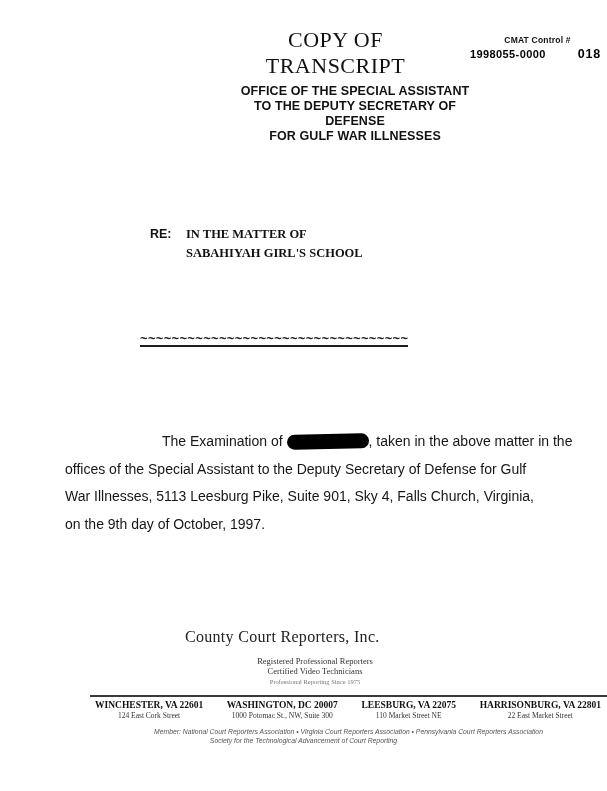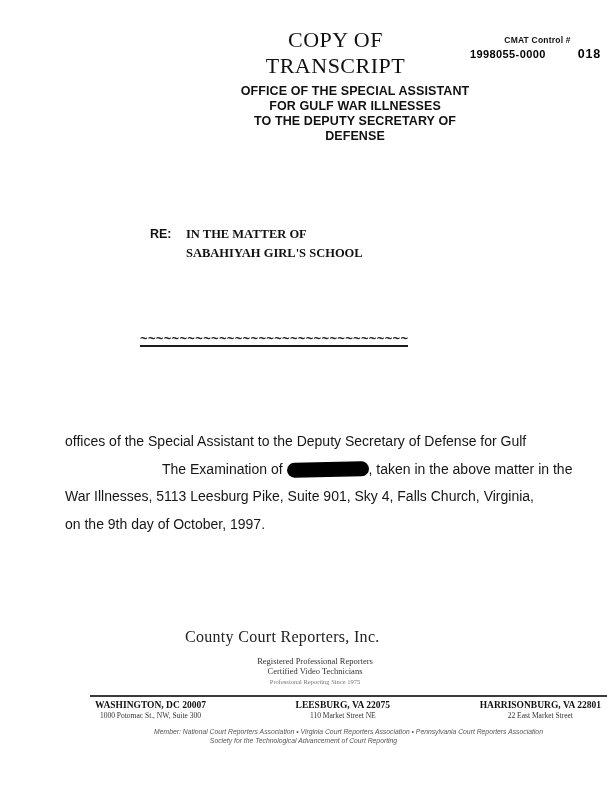--- a/index.html
+++ b/index.html
@@ -60,52 +60,56 @@
 
 <div class="abs doc-title">COPY OF TRANSCRIPT</div>
 
 <div class="abs cmat">
   <div class="cmat-label">CMAT Control #</div>
   <div class="cmat-number"><span>1998055-0000</span><span class="stamp">018</span></div>
 </div>
 
 <div class="abs office">
   <div>OFFICE OF THE SPECIAL ASSISTANT</div>
+  <div>TO THE DEPUTY SECRETARY OF DEFENSE</div>
   <div>FOR GULF WAR ILLNESSES</div>
-  <div>TO THE DEPUTY SECRETARY OF DEFENSE</div>
 </div>
 
 <div class="abs re-block">
   <div class="re-row">
     <div class="re-label">RE:</div>
     <div class="re-matter">IN THE MATTER OF</div>
   </div>
   <div class="re-row">
     <div class="re-label"></div>
     <div class="re-matter">SABAHIYAH GIRL'S SCHOOL</div>
   </div>
 </div>
 
 <div class="abs tilde-divider">~~~~~~~~~~~~~~~~~~~~~~~~~~~~~~~~~~</div>
 
 <div class="abs body-par">
+  <div class="body-line first"><span>The Examination of</span> <span class="redaction"></span><span>, taken in the above matter in the</span></div>
   <div class="body-line">offices of the Special Assistant to the Deputy Secretary of Defense for Gulf</div>
-  <div class="body-line first"><span>The Examination of</span> <span class="redaction"></span><span>, taken in the above matter in the</span></div>
   <div class="body-line">War Illnesses, 5113 Leesburg Pike, Suite 901, Sky 4, Falls Church, Virginia,</div>
   <div class="body-line">on the 9th day of October, 1997.</div>
 </div>
 
 <div class="abs company">County Court Reporters, Inc.</div>
 <div class="abs tagline1">Registered Professional Reporters</div>
 <div class="abs tagline2">Certified Video Technicians</div>
 <div class="abs tagline3">Professional Reporting Since 1975</div>
 
 <div class="abs footer-rule"></div>
 
 <div class="abs offices">
+  <div class="office-col">
+    <div class="office-city">WINCHESTER, VA  22601</div>
+    <div class="office-street">124 East Cork Street</div>
+  </div>
   <div class="office-col">
     <div class="office-city">WASHINGTON, DC  20007</div>
     <div class="office-street">1000 Potomac St., NW, Suite 300</div>
   </div>
   <div class="office-col">
     <div class="office-city">LEESBURG, VA  22075</div>
     <div class="office-street">110 Market Street NE</div>
   </div>
   <div class="office-col">
     <div class="office-city">HARRISONBURG, VA  22801</div>

